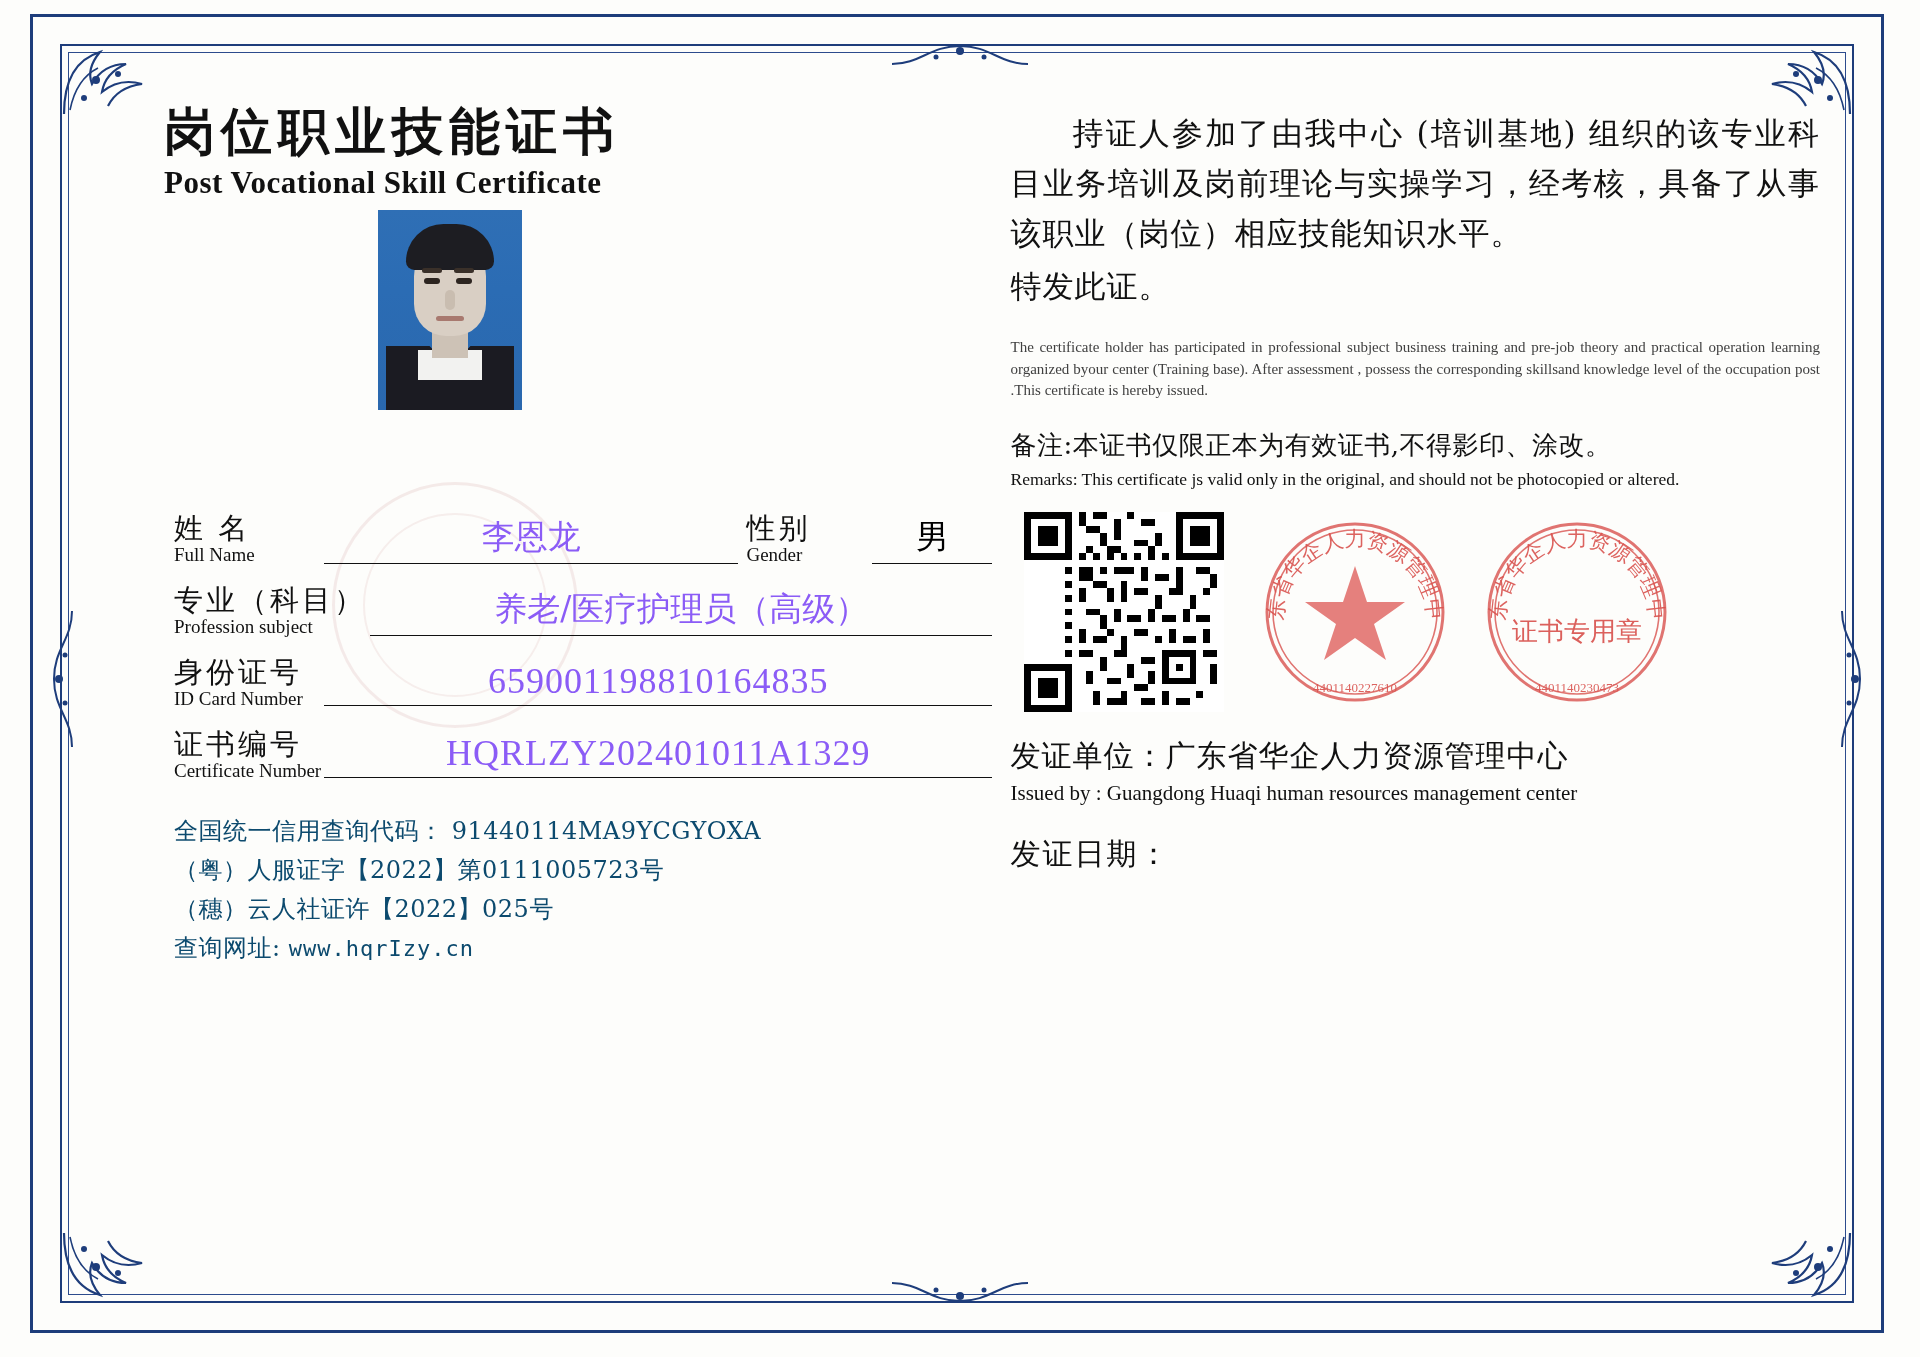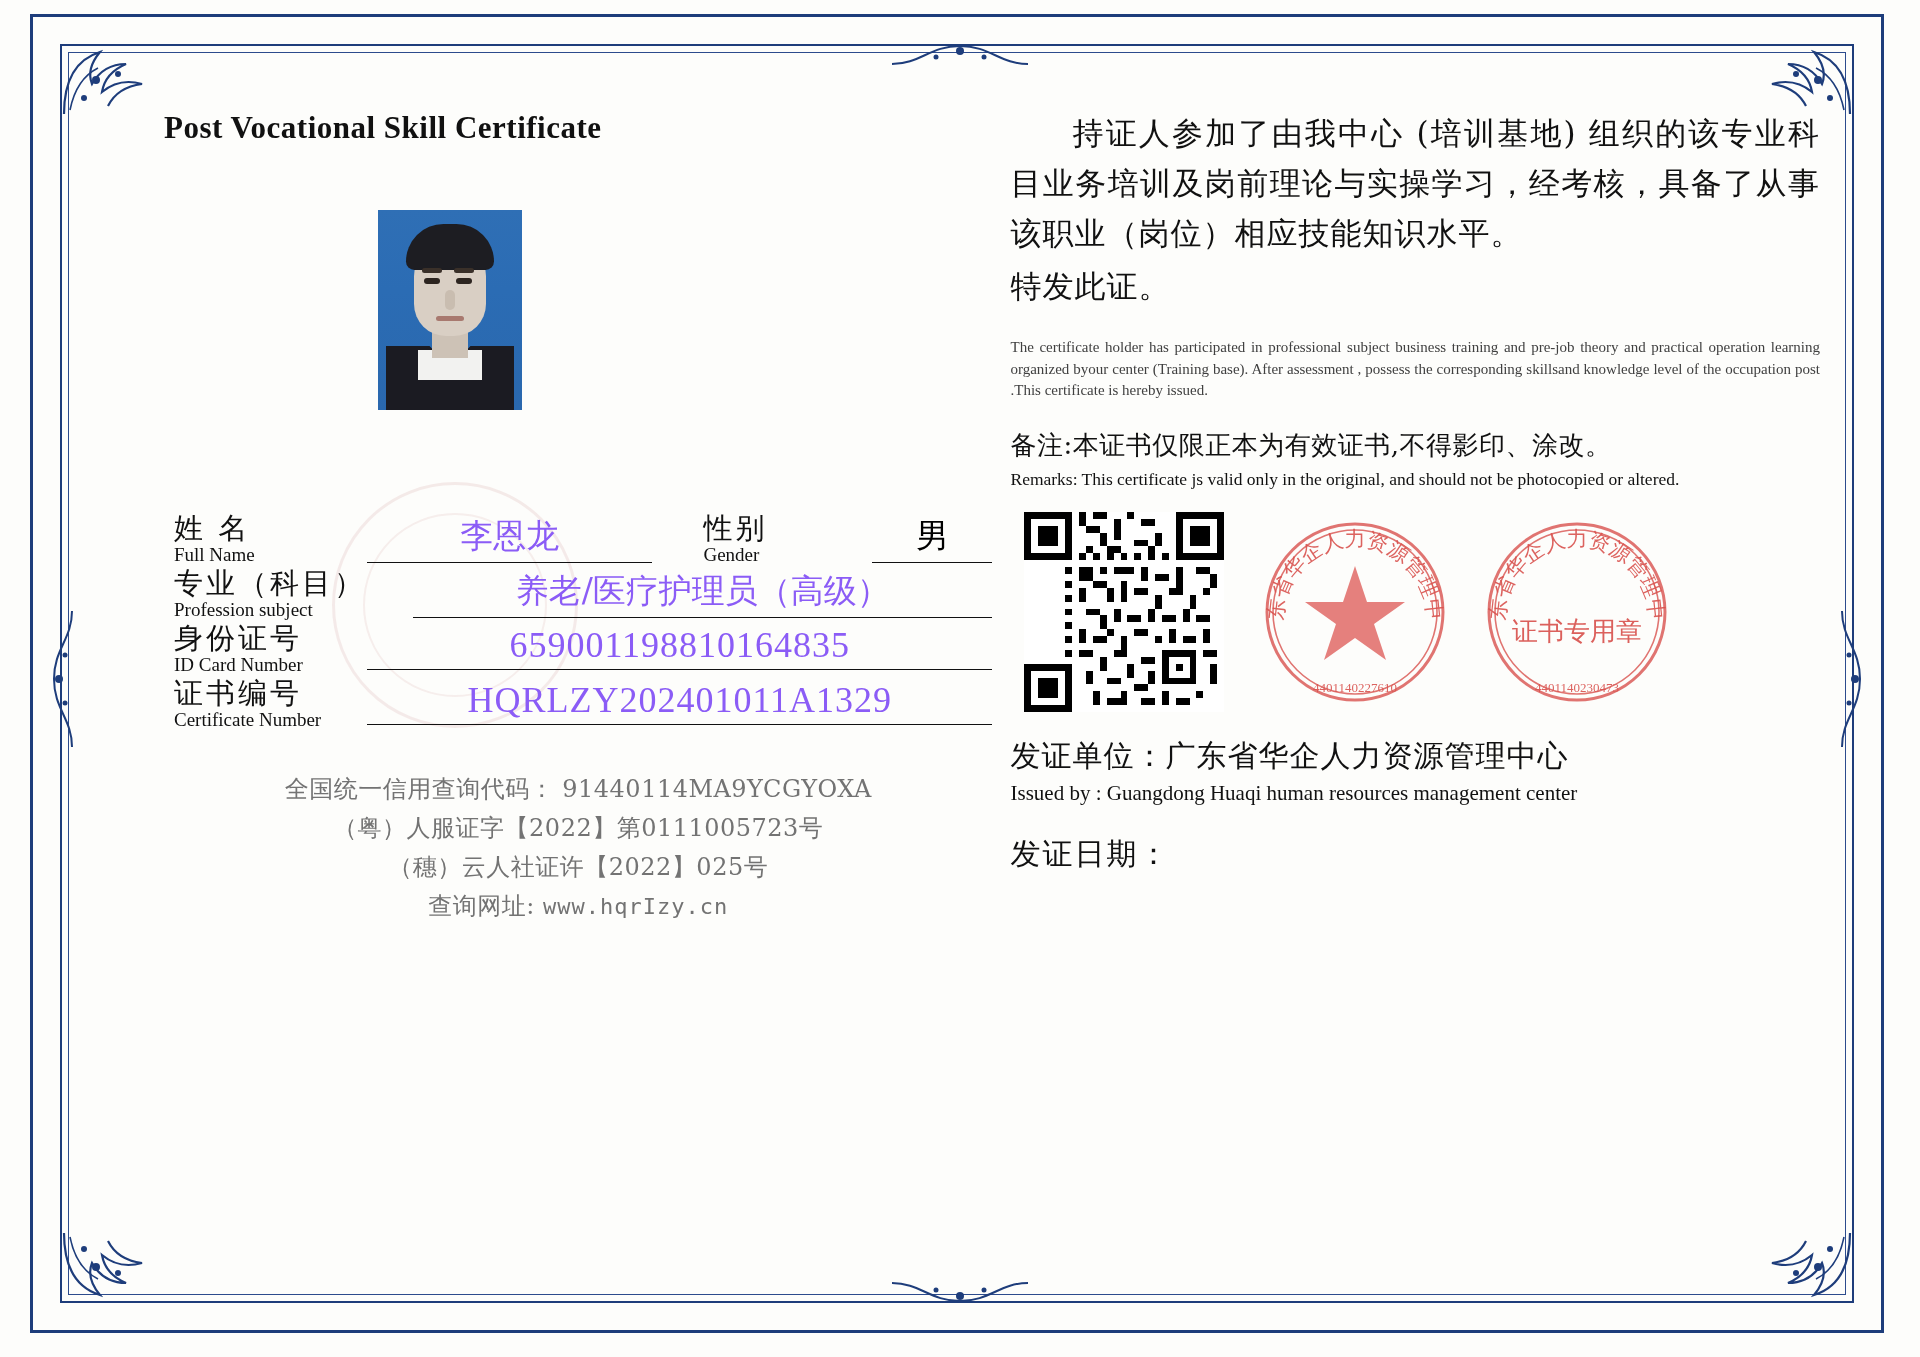--- a/index.html
+++ b/index.html
@@ -122,21 +122,21 @@
     border:3px solid rgba(205,150,150,0.35);border-radius:50%;
     opacity:0.5;
   }
   .watermark:after{
     content:"";position:absolute;left:28px;top:28px;right:28px;bottom:28px;
     border:2px solid rgba(205,150,150,0.3);border-radius:50%;
   }
 
   
   .fields{position:absolute;left:78px;top:436px;right:0;}
-  .frow{display:flex;align-items:flex-start;margin-bottom:5px;gap:43px;}
+  .frow{display:flex;align-items:center;margin-bottom:22px;}
   .label{
     width:150px;flex:none;line-height:1.0;
   }
   .label .cn{
     font-family:"DejaVu Serif", serif;
     font-size:29px;color:#111;letter-spacing:3px;display:block;
   }
   .label .en{
     font-family:"Liberation Serif", serif;
     font-size:19px;color:#111;display:block;margin-top:2px;
@@ -151,25 +151,24 @@
     white-space:nowrap;
   }
   .value.mono{font-family:"Liberation Serif", serif;font-size:36px;letter-spacing:1px;}
   .frow.split .value{text-align:center;}
   .gender-label{width:126px;flex:none;margin-left:8px;}
   .gender-value{width:120px;flex:none;border-bottom:1.5px solid #111;text-align:center;
     font-family:"DejaVu Serif", serif;font-size:33px;padding-bottom:3px;}
 
   
   .footer-left{
-    position:absolute;left:78px;top:692px;right:10px;
+    position:absolute;left:78px;top:734px;right:10px;
     font-family:"DejaVu Serif", serif;
-    font-size:24px;color:#737373;line-height:1.62;
+    font-size:24px;color:#0c4a6e;line-height:1.62;
     letter-spacing:0.5px;
-    text-align:center;
   }
   .footer-left .ln{white-space:nowrap;}
   .footer-left .url{font-family:"DejaVu Sans Mono", monospace;font-size:22px;letter-spacing:1px;}
 
   
   .body-cn{
     font-family:"DejaVu Serif", serif;
     font-size:31px;color:#111;line-height:1.62;
     text-align:justify;letter-spacing:1px;
     margin-top:6px;
@@ -300,20 +299,21 @@
       <circle cx="9" cy="70" r="4" fill="currentColor" stroke="none"></circle>
       <circle cx="15" cy="46" r="2.5" fill="currentColor" stroke="none"></circle>
       <circle cx="15" cy="94" r="2.5" fill="currentColor" stroke="none"></circle>
     </svg>
   </div>
 
   <div class="content">
 
     <div class="left-col">
 
+      <div class="title-cn">岗位职业技能证书</div>
       <div class="title-en">Post Vocational Skill Certificate</div>
 
       <div class="photo">
         <div class="suit"></div>
         <div class="shirt"></div>
         <div class="neck"></div>
         <div class="face"></div>
         <div class="hair"></div>
         <div class="brow-l"></div>
         <div class="brow-r"></div>

